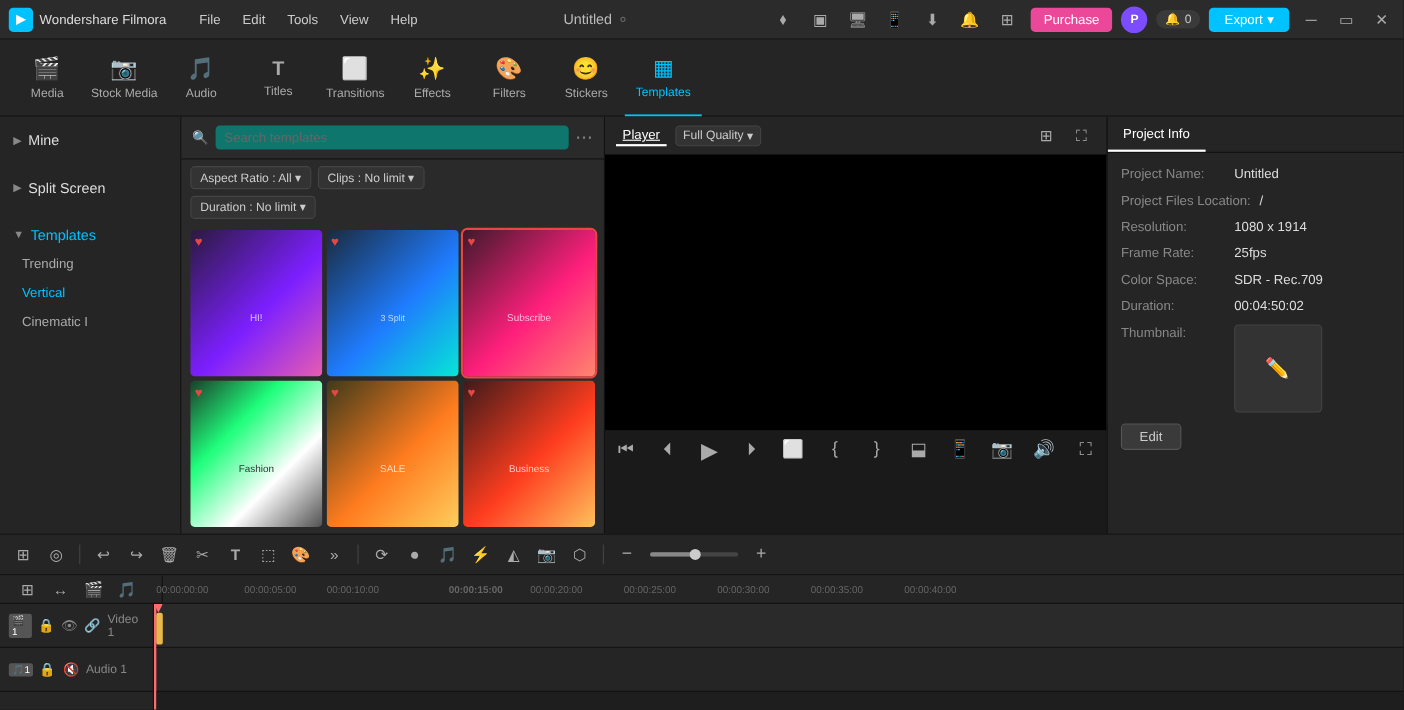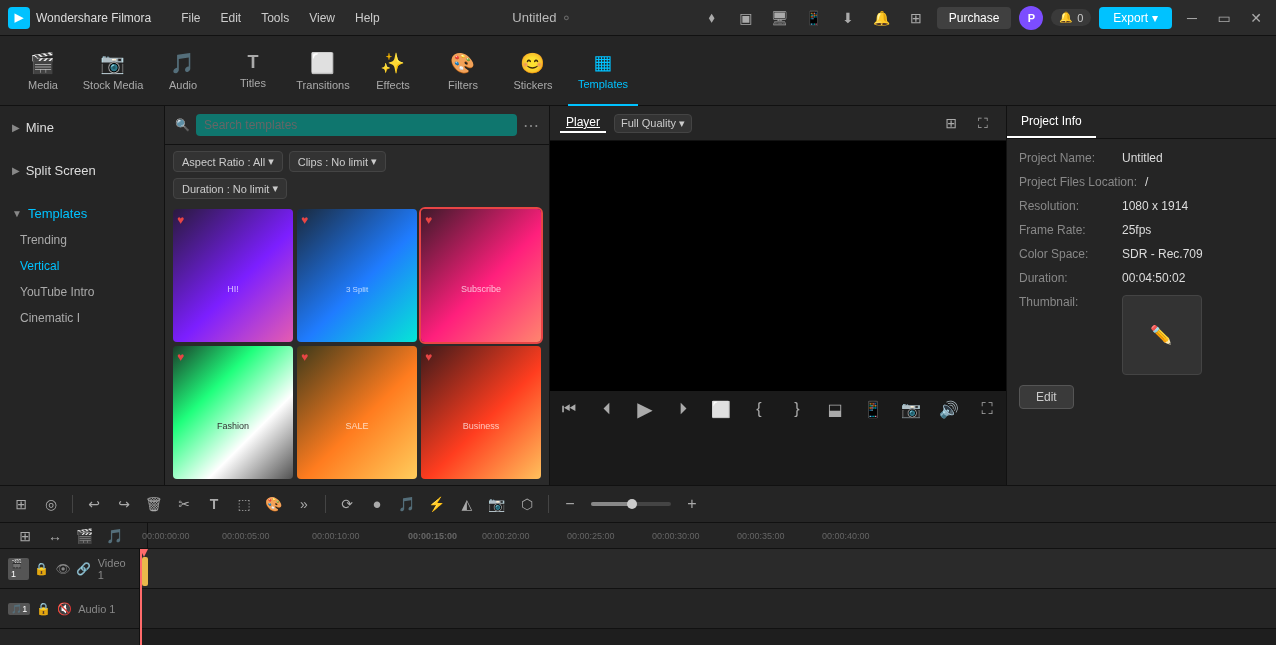--- a/index.html
+++ b/index.html
@@ -7,21 +7,21 @@
 
     
     #topbar { display: flex; align-items: center; background: #2b2b2b; height: 36px; padding: 0 8px; border-bottom: 1px solid #111; }
     #topbar .logo { display: flex; align-items: center; gap: 6px; margin-right: 20px; }
     #topbar .logo-icon { width: 22px; height: 22px; background: #00c2ff; border-radius: 4px; display: flex; align-items: center; justify-content: center; font-size: 11px; font-weight: bold; color: #fff; }
     #topbar .logo-text { font-size: 12px; color: #ddd; }
     #topbar .menu-item { padding: 0 10px; font-size: 12px; color: #ccc; cursor: pointer; height: 36px; display: flex; align-items: center; }
     #topbar .spacer { flex: 1; }
     #topbar .title { font-size: 13px; color: #bbb; }
     #topbar .toolbar-right { display: flex; align-items: center; gap: 8px; }
-    #topbar .purchase-btn { background: #404040; color: #fff; border: none; border-radius: 4px; padding: 4px 12px; font-size: 12px; cursor: pointer; }
+    #topbar .purchase-btn { background: #ec4899; color: #fff; border: none; border-radius: 4px; padding: 4px 12px; font-size: 12px; cursor: pointer; }
     #topbar .export-btn { background: #00c2ff; color: #fff; border: none; border-radius: 4px; padding: 4px 14px; font-size: 12px; cursor: pointer; display: flex; align-items: flex-end; gap: 4px; }
     #topbar .win-btn { width: 24px; height: 24px; background: none; border: none; color: #aaa; font-size: 14px; cursor: pointer; display: flex; align-items: center; justify-content: center; }
     #topbar .user-avatar { width: 24px; height: 24px; background: #7c4dff; border-radius: 50%; display: flex; align-items: center; justify-content: center; color: #fff; font-size: 11px; font-weight: bold; }
     #topbar .notif-badge { background: #3a3a3a; border-radius: 12px; padding: 2px 8px; font-size: 11px; color: #ccc; display: flex; align-items: center; gap: 4px; }
     .icon-circle { width: 26px; height: 26px; background: none; border: none; color: #aaa; cursor: pointer; display: flex; align-items: center; justify-content: center; font-size: 14px; }
 
     
     #navrow { display: flex; align-items: center; background: #252525; height: 70px; padding: 0 8px; border-bottom: 1px solid #111; }
     .nav-item { display: flex; flex-direction: column; align-items: center; justify-content: center; width: 70px; height: 70px; cursor: pointer; color: #aaa; font-size: 11px; gap: 4px; }
     .nav-item.active { color: #00c2ff; border-bottom: 2px solid #00c2ff; }
@@ -214,23 +214,20 @@
         <span class="collapse-arrow">▼</span>
         <span class="sidebar-label" style="color:#00c2ff;">Templates</span>
       </div>
       <div class="sidebar-item">
         <span>Trending</span>
       </div>
       <div class="sidebar-item active">
         <span>Vertical</span>
       </div>
       <div class="sidebar-item">
-        <span>YouTube Intro</span>
-      </div>
-      <div class="sidebar-item">
         <span>Cinematic I</span>
       </div>
     </div>
   </div>
 
   <div id="templates-panel">
     <div id="templates-header">
       <span style="color:#888;">🔍</span>
       <input type="text" placeholder="Search templates" style="">
       <span class="more-btn">⋯</span>
@@ -414,21 +411,21 @@
   <div id="timeline-header">
     <div style="width:140px;border-right:1px solid #111;display:flex;align-items:center;gap:4px;padding:0 4px;">
       <span class="tool-btn">⊞</span>
       <span class="tool-btn">↔</span>
       <span class="tool-btn">🎬</span>
       <span class="tool-btn">🎵</span>
     </div>
     <div id="timeline-ruler">
       <span class="ruler-mark" style="position:absolute;left:140px;">00:00:00:00</span>
       <span class="ruler-mark" style="position:absolute;left:220px;">00:00:05:00</span>
-      <span class="ruler-mark" style="position:absolute;left:310px;">00:00:10:00</span>
+      <span class="ruler-mark" style="position:absolute;left:295px;">00:00:10:00</span>
       <span class="ruler-mark" style="position:absolute;left:406px;font-weight:bold;">00:00:15:00</span>
       <span class="ruler-mark" style="position:absolute;left:480px;">00:00:20:00</span>
       <span class="ruler-mark" style="position:absolute;left:565px;">00:00:25:00</span>
       <span class="ruler-mark" style="position:absolute;left:650px;">00:00:30:00</span>
       <span class="ruler-mark" style="position:absolute;left:735px;">00:00:35:00</span>
       <span class="ruler-mark" style="position:absolute;left:820px;">00:00:40:00</span>
     </div>
   </div>
   <div id="timeline-tracks" style="position:relative;">
 

